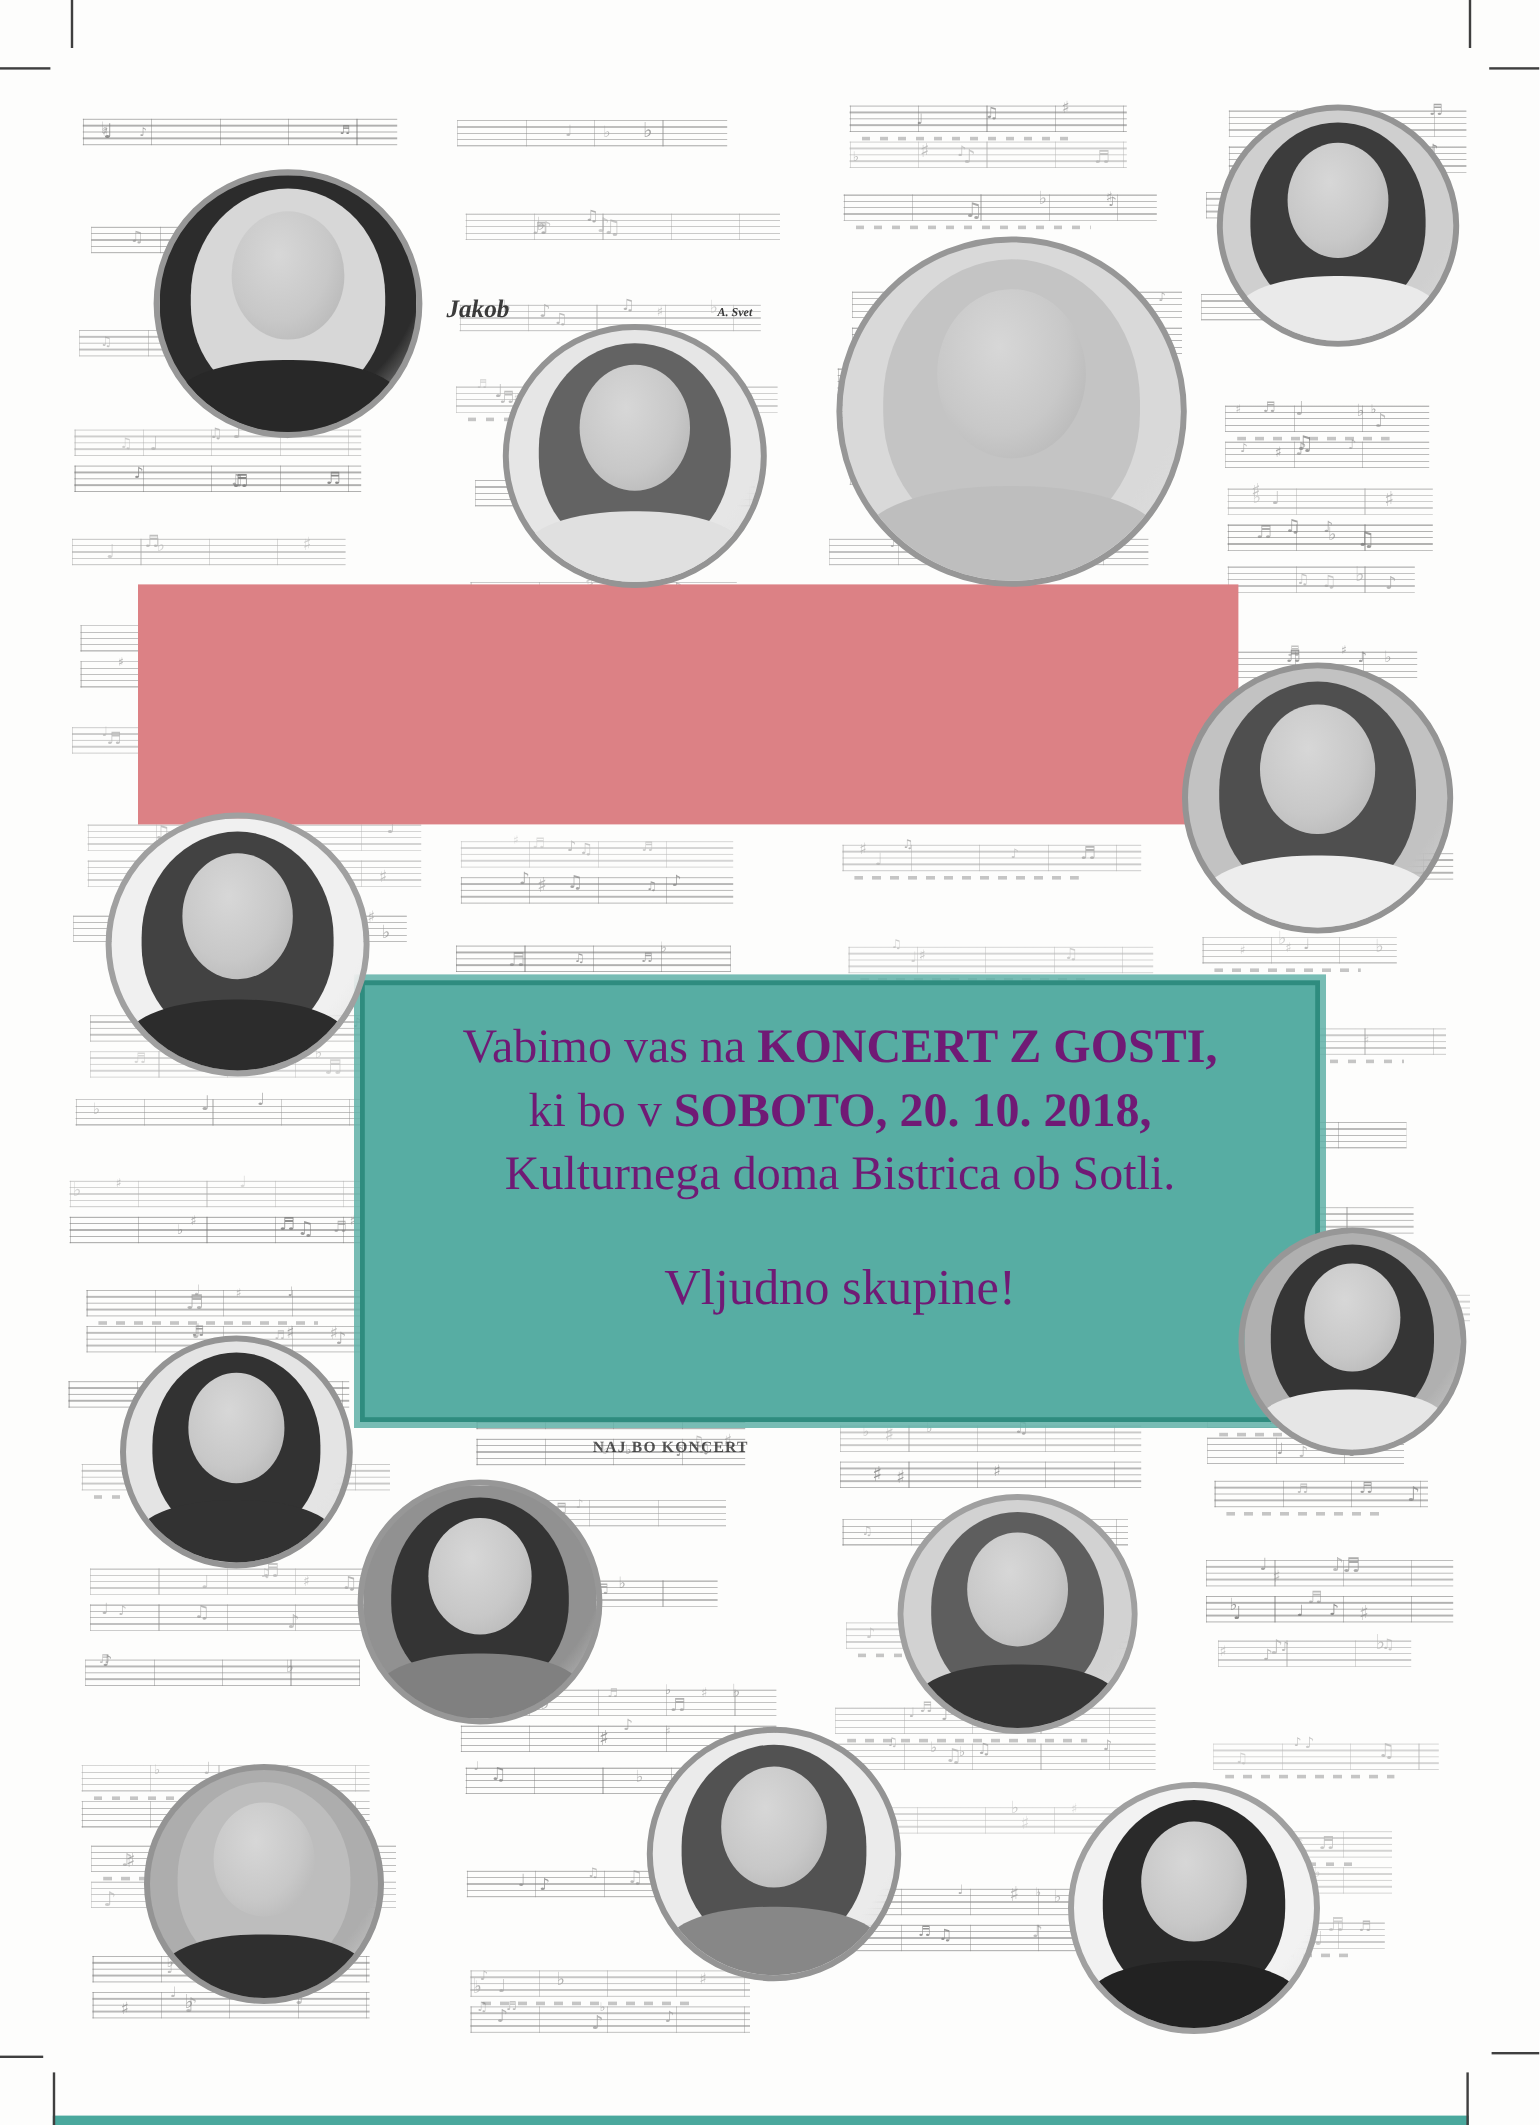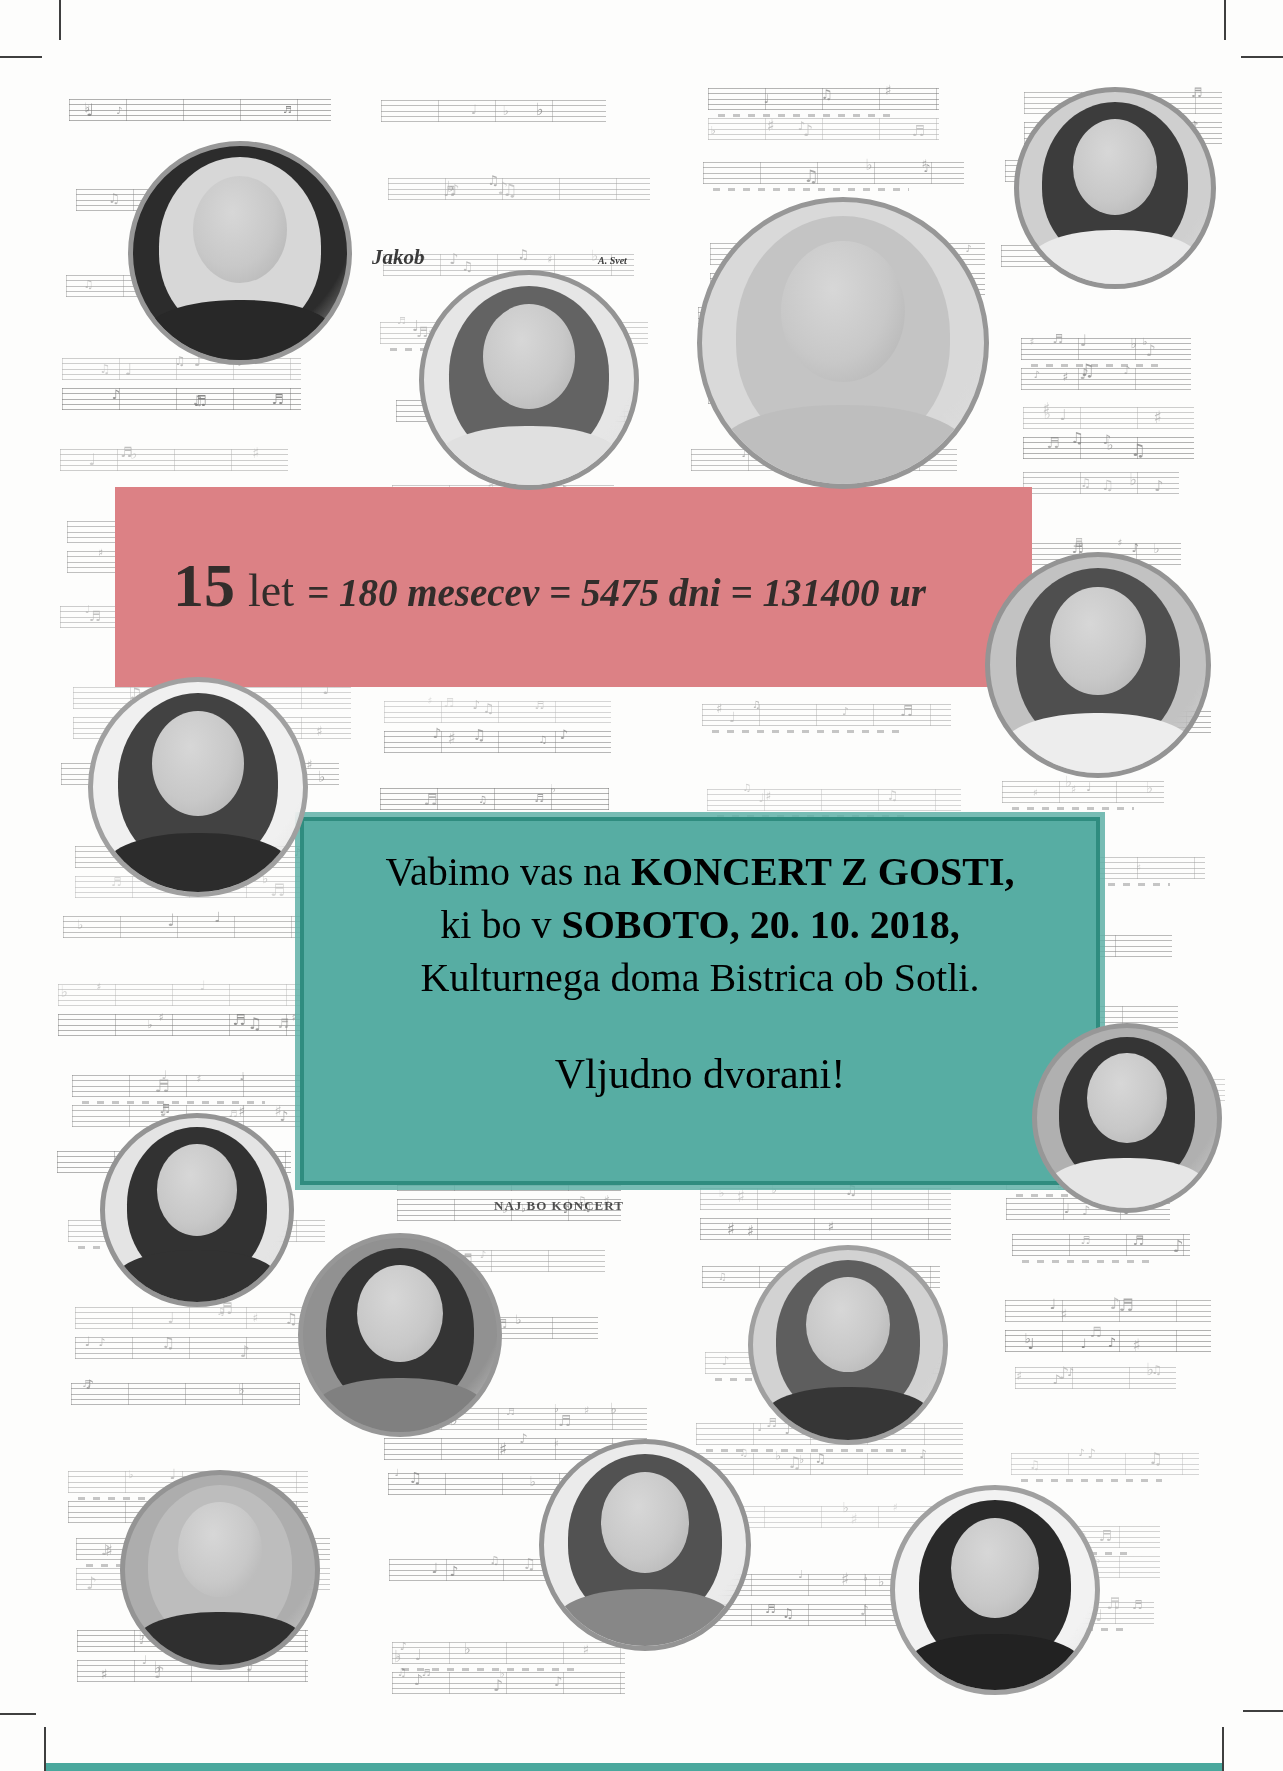--- a/index.html
+++ b/index.html
@@ -839,34 +839,29 @@
       <div class="staff" style="left: 963.113px; top: 1531.59px; width: 152.559px; opacity: 0.38;">
         <span class="note" style="left: 131px; top: -3px; font-size: 12px; opacity: 0.78;">♬</span>
         <span class="note" style="left: 94px; top: 6px; font-size: 16px; opacity: 0.55;">♩</span>
         <span class="note" style="left: 105px; top: -6px; font-size: 16px; opacity: 0.54;">♬</span>
         <span class="note" style="left: 32px; top: 2px; font-size: 16px; opacity: 0.65;">♬</span>
       </div>
       <div class="lyrics" style="left: 973.113px; top: 1557.59px; width: 114.419px;"></div>
     </div>
 
   <div class="banner" id="banner" style="background: rgb(220, 129, 133); color: rgb(51, 45, 43);">
-    <div class="banner-line banner-line1">
-      <span class="b-num">15</span>
-      <span class="b-unit">let</span>
-      <span class="b-eq">= 180 mesecev = 5475 dni = 131400 ur</span>
-    </div>
     <div class="banner-line banner-line2">
     </div>
   </div>
 
-  <div class="invite" id="invite" style="background: rgb(87, 173, 163); border-color: rgb(47, 140, 127); color: #000000;">
+  <div class="invite" id="invite" style="background: rgb(87, 173, 163); border-color: rgb(47, 140, 127); color: #701a75;">
     <p class="inv-line"><span>Vabimo vas na </span><b>KONCERT Z GOSTI,</b></p>
     <p class="inv-line"><span>ki bo v </span><b>SOBOTO, 20. 10. 2018,</b></p>
     <p class="inv-line">Kulturnega doma Bistrica ob Sotli.</p>
-    <p class="inv-line inv-line5">Vljudno dvorani!</p>
+    <p class="inv-line inv-line5">Vljudno skupine!</p>
   </div>
 
   <div class="photo-layer" id="photoLayer">
       <div class="photo" style="left: 128px; top: 141px; width: 214px; height: 214px; border-color: rgb(217, 133, 137); background: radial-gradient(circle at 38% 30%, rgb(46, 43, 44) 0%, rgb(46, 43, 44) 70%, rgba(0, 0, 0, 0.12) 100%);">
         <div class="ph-hair" style="background: rgb(221, 214, 201);"></div>
         <div class="ph-face"></div>
         <div class="ph-top" style="background: rgb(42, 39, 40);"></div>
       </div>
       <div class="photo" style="left: 419px; top: 270px; width: 210px; height: 210px; border-color: rgb(74, 169, 158); background: radial-gradient(circle at 38% 30%, rgb(232, 230, 227) 0%, rgb(232, 230, 227) 70%, rgba(0, 0, 0, 0.12) 100%);">
         <div class="ph-hair" style="background: rgb(109, 97, 87);"></div>

